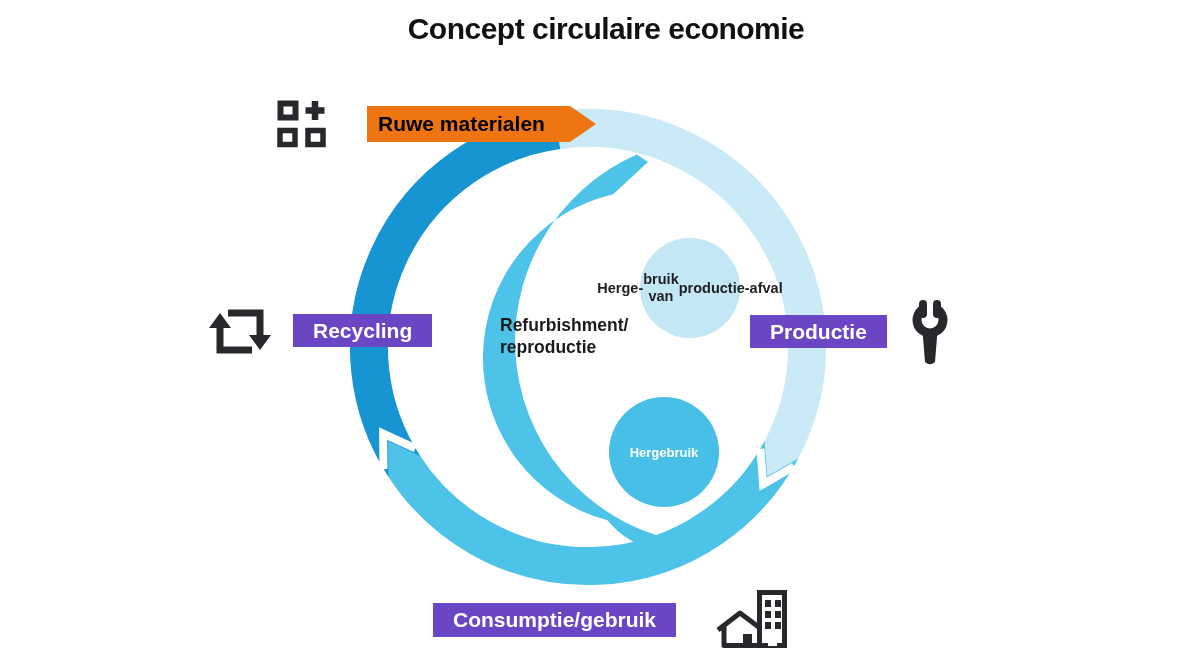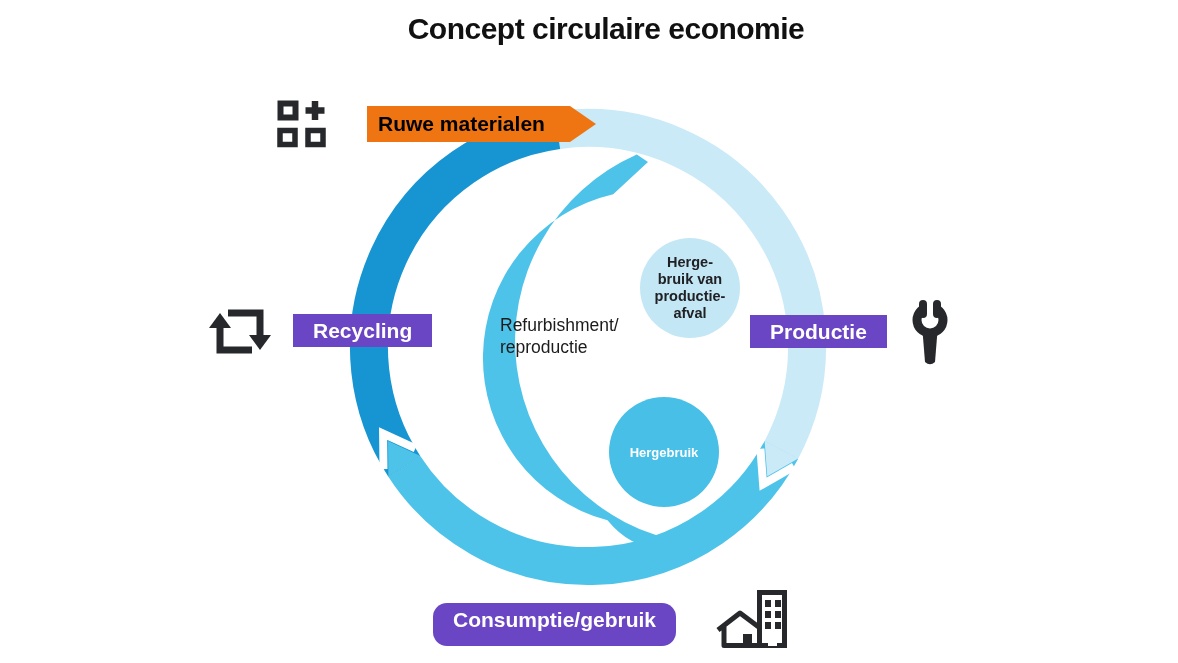--- a/index.html
+++ b/index.html
@@ -19,26 +19,26 @@
     clip-path:polygon(0 0,203px 0,229px 18px,203px 36px,0 36px);
     color:#000000;font-size:21px;font-weight:700;line-height:36px;
     padding-left:11px;box-sizing:border-box;
   }
   .purple-label{
     background:#6A45C4;color:#ffffff;font-weight:700;font-size:21px;
     line-height:33px;height:33px;padding:0 20px;white-space:nowrap;
   }
   #recycling-label{left:293px;top:314px;}
   #productie-label{left:750px;top:315px;text-align:right;}
-  #consumptie-label{left:433px;top:603px;height:43px;line-height:34px;border-radius:14px;}
+  #consumptie-label{left:433px;top:603px;height:34px;line-height:34px;}
   #refurbishment-text{
-    left:500px;top:314px;color:#1b1b1b;font-weight:400;font-size:17.5px;line-height:22px;
+    left:500px;top:314px;color:#1b1b1b;font-weight:700;font-size:17.5px;line-height:22px;
   }
   .bubble{
-    border-radius:50%;display:flex;flex-direction:column;align-items:center;justify-content:center;
+    border-radius:50%;display:flex;flex-direction:row;align-items:center;justify-content:center;
     text-align:center;font-weight:700;
   }
   #production-waste-circle{
     left:640px;top:238px;width:100px;height:100px;background:#C4E7F5;
     color:#202124;font-size:14.5px;line-height:17px;
   }
   #reuse-circle{
     left:609px;top:397px;width:110px;height:110px;background:#47BFE7;
     color:#ffffff;font-size:13px;
   }

